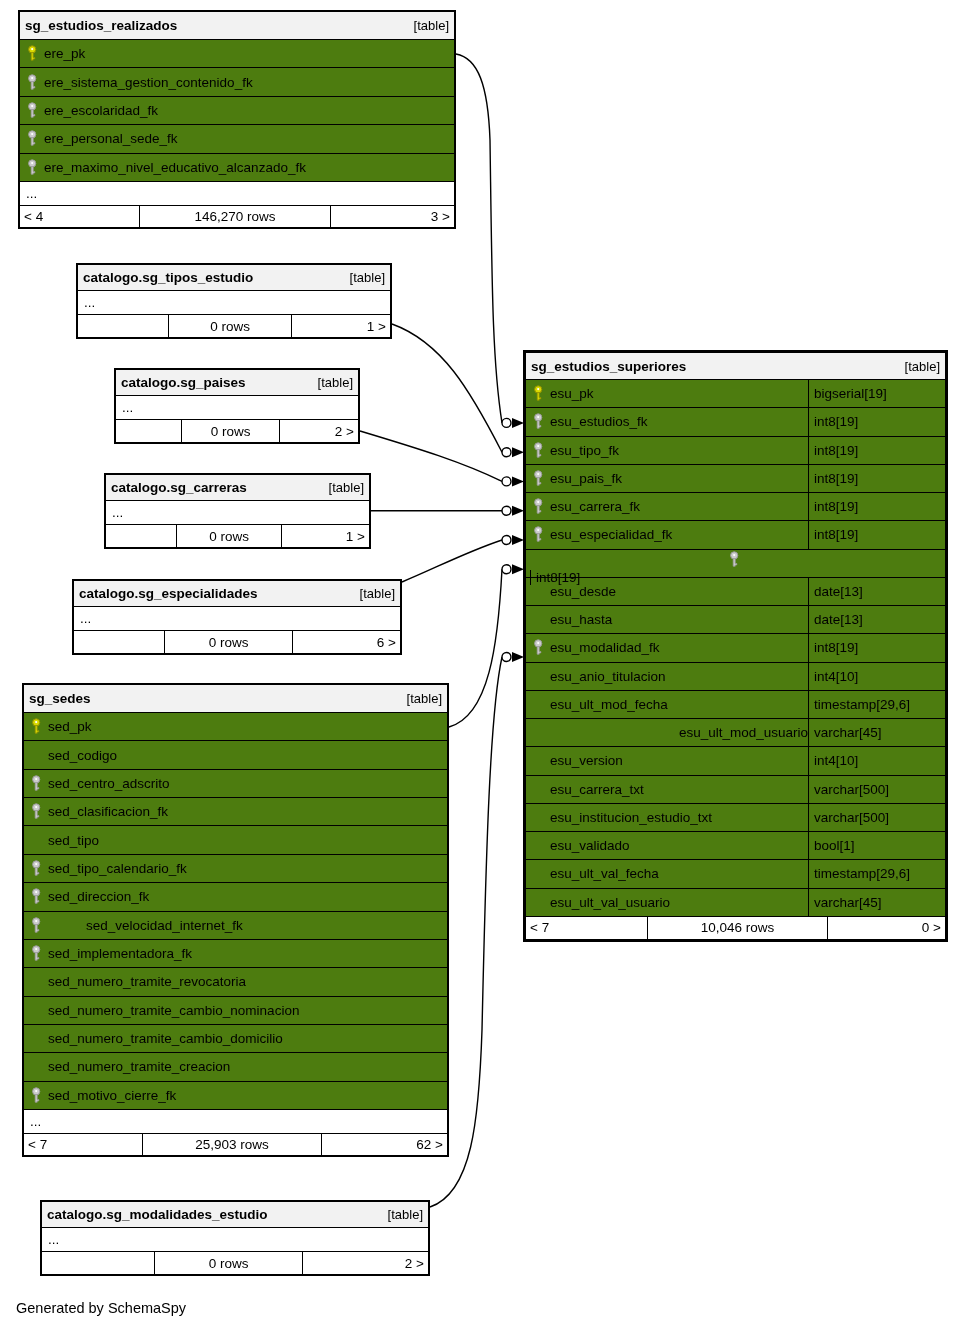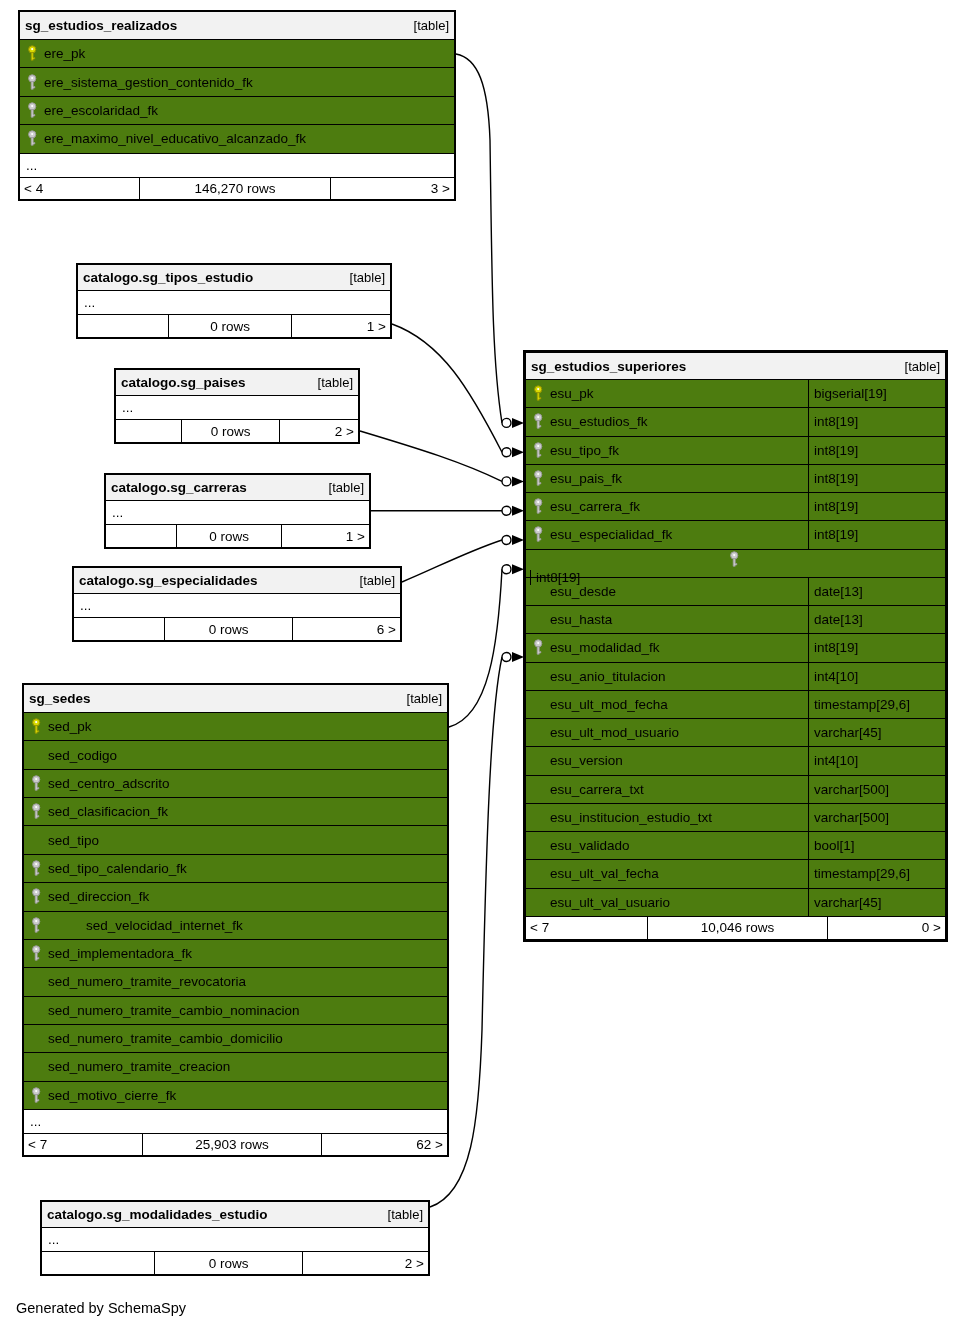--- a/index.html
+++ b/index.html
@@ -107,20 +107,30 @@
         <span class="cname">ere_escolaridad_fk</span>
       </div>
       <div class="row" style="height: 28.4px;">
         <span class="keyslot">
           <svg width="11" height="17" viewBox="0 0 11 17">
             <circle cx="5.2" cy="4.4" r="3.6" fill="#cccccc" stroke="#999999" stroke-width="1"></circle>
             <path d="M4.2,7.6 L4.2,15.2 L6.2,15.2 L6.2,13.9 L7.8,13.9 L7.8,12.5 L6.2,12.5 L6.2,7.6 Z" fill="#cccccc" stroke="#999999" stroke-width="0.8"></path>
             <circle cx="5.2" cy="4.1" r="1.1" fill="#ffffff"></circle>
           </svg>
         </span>
+        <span class="cname">ere_personal_sede_fk</span>
+      </div>
+      <div class="row" style="height: 28.4px;">
+        <span class="keyslot">
+          <svg width="11" height="17" viewBox="0 0 11 17">
+            <circle cx="5.2" cy="4.4" r="3.6" fill="#cccccc" stroke="#999999" stroke-width="1"></circle>
+            <path d="M4.2,7.6 L4.2,15.2 L6.2,15.2 L6.2,13.9 L7.8,13.9 L7.8,12.5 L6.2,12.5 L6.2,7.6 Z" fill="#cccccc" stroke="#999999" stroke-width="0.8"></path>
+            <circle cx="5.2" cy="4.1" r="1.1" fill="#ffffff"></circle>
+          </svg>
+        </span>
         <span class="cname">ere_maximo_nivel_educativo_alcanzado_fk</span>
       </div>
       <div class="ellipsis-row" style="height: 24px;">...</div>
       <div class="tfoot" style="height: 22px;">
         <span class="cell fl" style="width: 120px;">&lt; 4</span>
         <span class="cell fc" style="width: 193px;">146,270 rows</span>
         <span class="cell fr" style="width: 125px;">3 &gt;</span>
       </div>
     </div>
     <div class="tbl" style="left: 76px; top: 263px; width: 316px;">
@@ -152,21 +162,21 @@
         <span class="tname">catalogo.sg_carreras</span>
         <span class="ttag">[table]</span>
       </div>
       <div class="ellipsis-row" style="height: 24px;">...</div>
       <div class="tfoot" style="height: 23px;">
         <span class="cell fl" style="width: 71px;"></span>
         <span class="cell fc" style="width: 107px;">0 rows</span>
         <span class="cell fr" style="width: 89px;">1 &gt;</span>
       </div>
     </div>
-    <div class="tbl" style="left: 72px; top: 566px; width: 330px;">
+    <div class="tbl" style="left: 72px; top: 579px; width: 330px;">
       <div class="hdr" style="height: 25px;">
         <span class="tname">catalogo.sg_especialidades</span>
         <span class="ttag">[table]</span>
       </div>
       <div class="ellipsis-row" style="height: 24px;">...</div>
       <div class="tfoot" style="height: 23px;">
         <span class="cell fl" style="width: 91px;"></span>
         <span class="cell fc" style="width: 130px;">0 rows</span>
         <span class="cell fr" style="width: 109px;">6 &gt;</span>
       </div>
@@ -405,21 +415,21 @@
       <div class="row" style="height: 28.26px;">
         <span class="keyslot"></span>
         <span class="cname">esu_anio_titulacion</span>
         <span class="ctype" style="width: 133px;">int4[10]</span>
       </div>
       <div class="row" style="height: 28.26px;">
         <span class="keyslot"></span>
         <span class="cname">esu_ult_mod_fecha</span>
         <span class="ctype" style="width: 133px;">timestamp[29,6]</span>
       </div>
-      <div class="row" style="height: 28.26px;">
+      <div class="row" style="height: 28.26px; text-align: right;">
         <span class="keyslot"></span>
         <span class="cname">esu_ult_mod_usuario</span>
         <span class="ctype" style="width: 133px;">varchar[45]</span>
       </div>
       <div class="row" style="height: 28.26px;">
         <span class="keyslot"></span>
         <span class="cname">esu_version</span>
         <span class="ctype" style="width: 133px;">int4[10]</span>
       </div>
       <div class="row" style="height: 28.26px;">

